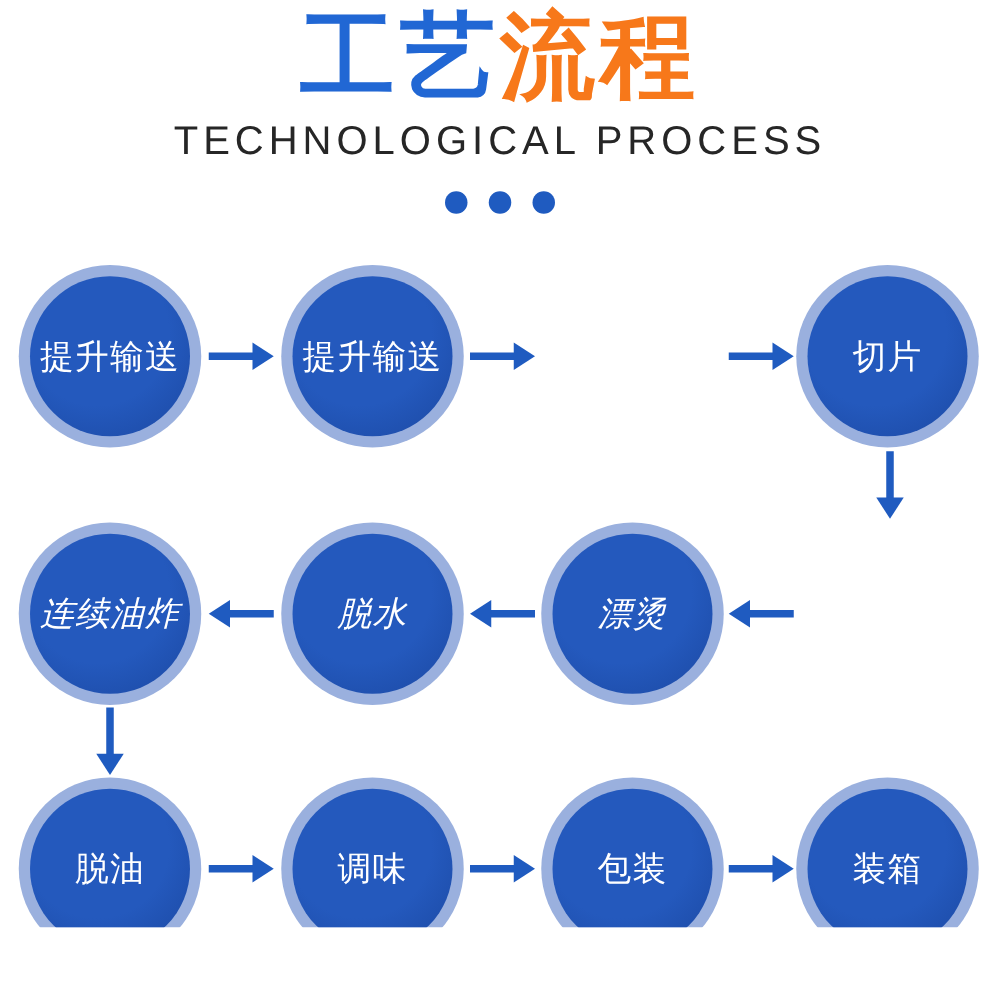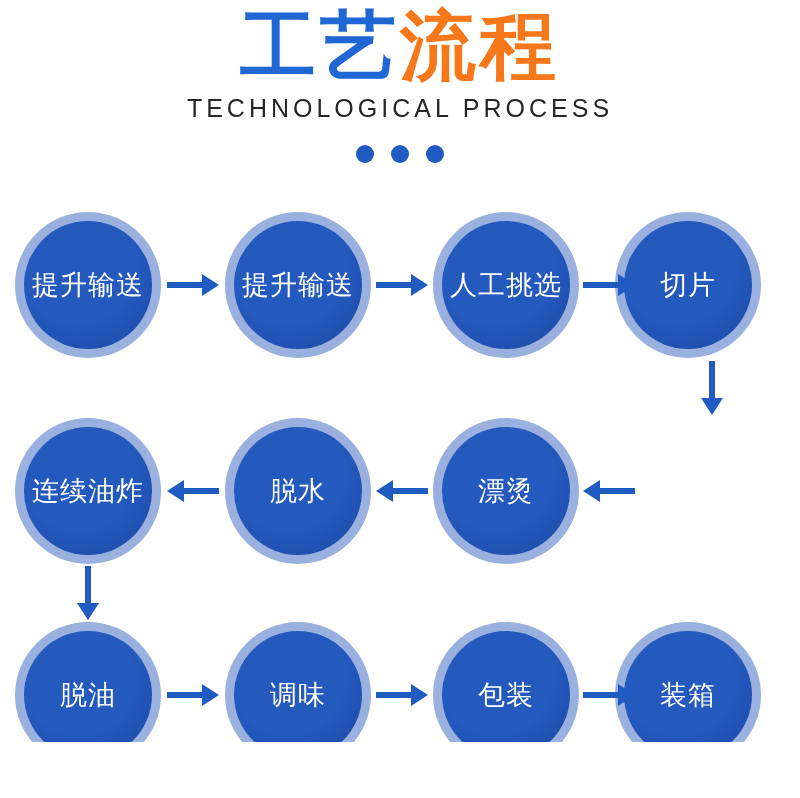--- a/index.html
+++ b/index.html
@@ -20,21 +20,21 @@
   }
   
   .header{position:absolute;top:0;left:0;width:800px;text-align:center;}
   .title{
     margin-top:6px;font-size:76px;line-height:1.05;font-weight:900;
     letter-spacing:4px;white-space:nowrap;
   }
   .title .t-blue{color:var(--title-blue);}
   .title .t-orange{color:var(--title-orange);}
   .subtitle{
-    margin-top:8px;font-size:25px;font-weight:500;color:var(--subtitle-ink);
+    margin-top:8px;font-size:32px;font-weight:500;color:var(--subtitle-ink);
     letter-spacing:4px;white-space:nowrap;
   }
   .dots{margin-top:22px;height:18px;}
   .dot{
     display:inline-block;width:18px;height:18px;border-radius:50%;
     background:var(--arrow);margin:0 8.5px;vertical-align:top;
   }
   
   .node{
     position:absolute;width:146px;height:146px;border-radius:50%;
@@ -42,22 +42,22 @@
     display:flex;align-items:center;justify-content:center;
   }
   .node .inner{
     width:128px;height:128px;border-radius:50%;
     background:radial-gradient(circle at 42% 36%, #2459bd 52%, var(--node-fill-dark) 100%);
     display:flex;align-items:center;justify-content:center;
     color:var(--label);font-size:27px;font-weight:500;letter-spacing:1px;
     white-space:nowrap;
   }
   
-  .c1{left:15px;}  .c2{left:225px;} .c3{left:433px;} .c4{left:615px;justify-content:center;}
-  .r1{top:212px;}  .r2{top:418px;}  .r3{top:622px;}
+  .c1{left:15px;}  .c2{left:225px;} .c3{left:433px;} .c4{left:637px;justify-content:center;}
+  .r1{top:212px;}  .r2{top:418px;font-style:italic;}  .r3{top:622px;}
   
   .arrow{position:absolute;}
   .arrow-h{width:52px;height:22px;}
   .arrow-h .shaft{position:absolute;top:8px;width:37px;height:6px;background:var(--arrow);}
   .arrow-h.right .shaft{left:0;}
   .arrow-h.right .head{
     position:absolute;right:0;top:0;width:0;height:0;
     border-top:11px solid transparent;border-bottom:11px solid transparent;
     border-left:17px solid var(--arrow);
   }
@@ -93,23 +93,20 @@
     <div class="dots">
       <span class="dot"></span><span class="dot"></span><span class="dot"></span>
     </div>
   </div>
 
   <div class="node c1 r1">
     <div class="inner">提升输送</div>
   </div>
   <div class="node c2 r1">
     <div class="inner">提升输送</div>
-  </div>
-  <div class="node c3 r1">
-    <div class="inner">人工挑选</div>
   </div>
   <div class="node c4 r1">
     <div class="inner">切片</div>
   </div>
 
   <div class="node c1 r2">
     <div class="inner">连续油炸</div>
   </div>
   <div class="node c3 r2">
     <div class="inner">漂烫</div>

